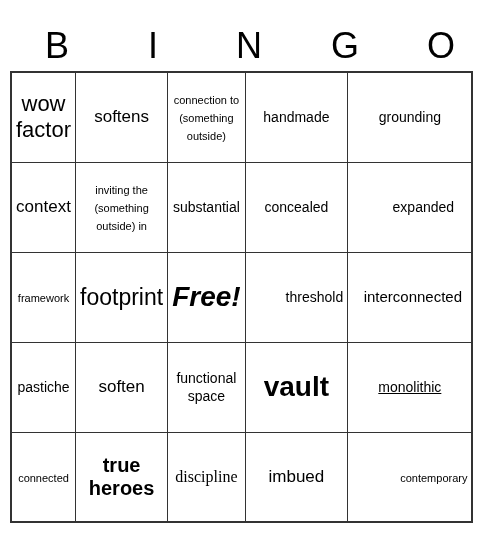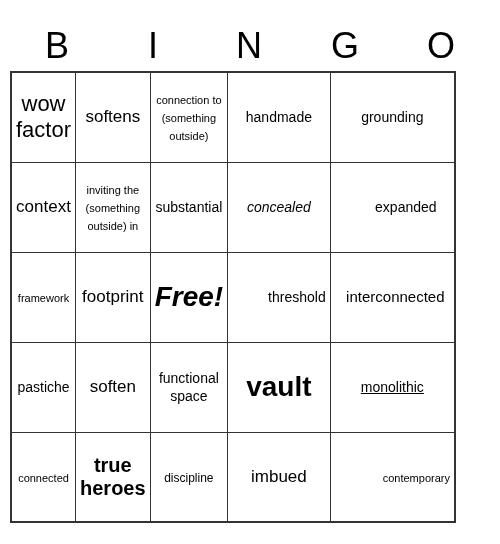--- a/index.html
+++ b/index.html
@@ -71,39 +71,39 @@
           <td><span style="font-size: 22px;">wow factor</span></td>
           <td><span style="font-size: 17px;">softens</span></td>
           <td><span style="font-size: 11px;">connection to (something outside)</span></td>
           <td><span style="font-size: 14px;">handmade</span></td>
           <td><span style="font-size: 14px; margin-top: 21px;">grounding</span></td>
         </tr>
         <tr>
           <td><span style="font-size: 17px;">context</span></td>
           <td><span style="font-size: 11px;">inviting the (something outside) in</span></td>
           <td><span style="font-size: 14px;">substantial</span></td>
-          <td><span style="font-size: 14px; font-style: italic;">concealed</span></td>
+          <td><span style="font-size: 14px;">concealed</span></td>
           <td><span style="font-size: 14px; margin-left: 27px;">expanded</span></td>
         </tr>
         <tr>
           <td><span style="font-size: 11px;">framework</span></td>
-          <td><span style="font-size: 17px;">footprint</span></td>
+          <td><span style="font-size: 23px;">footprint</span></td>
           <td><span class="free-cell">Free!</span></td>
           <td><span style="font-size: 14px; margin-left: 36px;">threshold</span></td>
           <td><span style="font-size: 15px; margin-left: 6px;">interconnected</span></td>
         </tr>
         <tr>
           <td><span style="font-size: 14px;">pastiche</span></td>
           <td><span style="font-size: 17px;">soften</span></td>
           <td><span style="font-size: 14px;">functional space</span></td>
           <td><span style="font-size: 28px; font-weight: bold;">vault</span></td>
           <td><span style="font-size: 14px; text-decoration: underline;">monolithic</span></td>
         </tr>
         <tr>
           <td><span style="font-size: 11px;">connected</span></td>
           <td><span style="font-size: 20px; font-weight: bold;">true heroes</span></td>
-          <td><span style="font-size: 12px;">discipline</span></td>
+          <td><span style="font-size: 16px; font-family: Liberation Serif, serif;">discipline</span></td>
           <td><span style="font-size: 17px;">imbued</span></td>
           <td><span style="font-size: 11px; margin-left: 48px;">contemporary</span></td>
         </tr>
       </tbody>
   </table>
 </div>
 
 </body></html>

